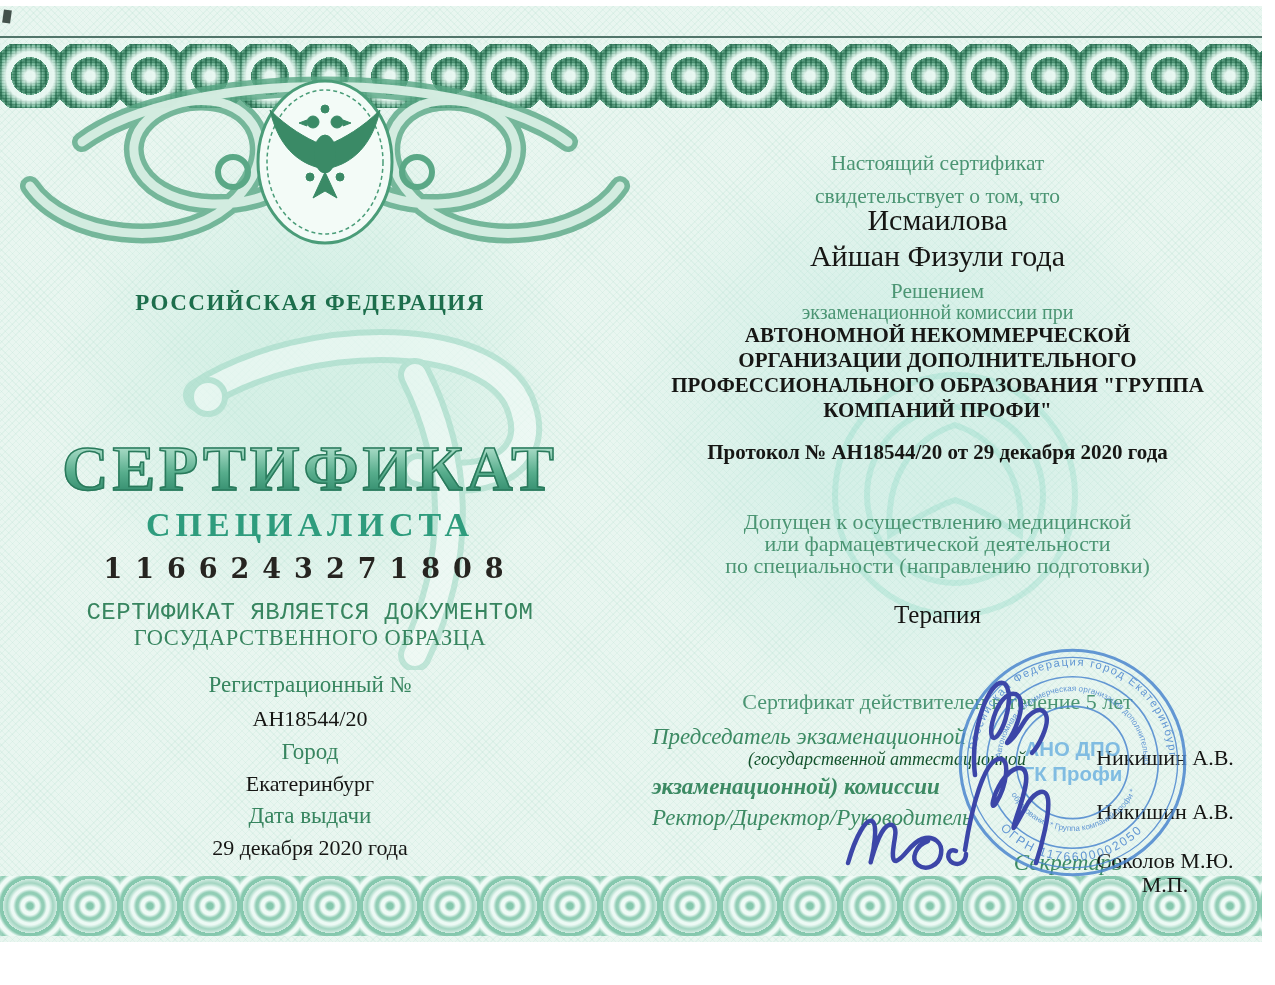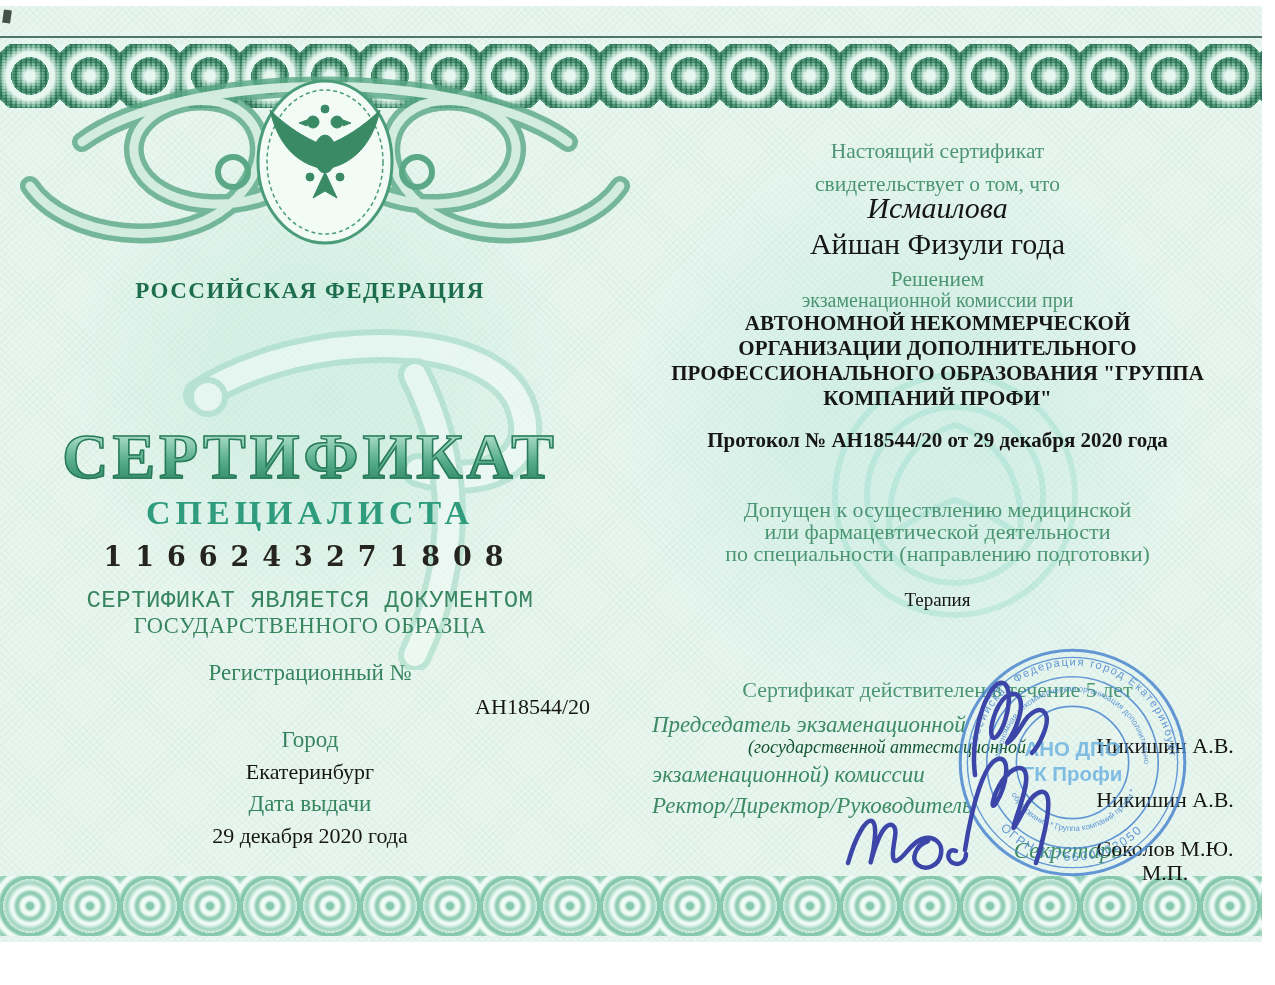--- a/index.html
+++ b/index.html
@@ -20,21 +20,21 @@
           repeating-linear-gradient(90deg, rgba(21,92,62,.5) 0 2px, transparent 2px 5px),
           repeating-linear-gradient(0deg, rgba(21,92,62,.35) 0 1px, transparent 1px 3px);
         background-size:60px 64px, auto, auto;}
   .bottom-band{position:absolute;left:0;top:876px;width:1262px;height:60px;
         background-color:#cfeae0;
         background-image:
           repeating-radial-gradient(circle at 30px 30px, rgba(126,196,168,.9) 0 3px, rgba(240,251,247,.95) 6px 9px, rgba(126,196,168,.75) 12px 14px, rgba(240,251,247,.9) 17px 19px, rgba(126,196,168,.55) 23px, transparent 27px),
           repeating-linear-gradient(90deg, rgba(255,255,255,.85) 0 2px, transparent 2px 60px);
         background-size:60px 60px, auto;}
   .corner-mark{position:absolute;left:3px;top:10px;width:8px;height:13px;background:#43514b;transform:rotate(8deg);}
-  .abs{position:absolute;left:0;right:0;text-align:center;white-space:nowrap;}
+  .abs{position:absolute;left:0;right:0;text-align:center;white-space:nowrap;margin-top:12px;}
   .col{position:absolute;top:0;}
   #left{left:30px;width:560px;}
   #right{left:645px;width:585px;}
   #sigl{left:652px;width:470px;}
   #sign{left:1080px;width:170px;}
   .green{color:#37855f;}
   .green-lt{color:#4b9573;}
   .black{color:#161614;}
   .title-big{font-size:64px;font-weight:bold;letter-spacing:4px;
         background:linear-gradient(180deg,#c2ead9 10%,#57ad8c 55%,#2a8466 90%);
@@ -101,50 +101,50 @@
   </svg>
 
   <div id="left" class="col">
     <div class="abs green" style="top:278px;font-size:23px;font-weight:bold;letter-spacing:1.5px;color:#1d6e4c;">РОССИЙСКАЯ ФЕДЕРАЦИЯ</div>
     <div class="abs title-big" style="top:420px;">СЕРТИФИКАТ</div>
     <div class="abs" style="top:494px;font-size:34px;font-weight:bold;letter-spacing:5px;color:#2e9c7d;">СПЕЦИАЛИСТА</div>
     <div class="abs" style="top:541px;font-size:27px;font-weight:bold;letter-spacing:13px;color:#262420;font-family:'DejaVu Serif',serif;">1166243271808</div>
     <div class="abs green" style="top:587px;font-size:24px;letter-spacing:.5px;font-family:Liberation Mono, monospace;">СЕРТИФИКАТ ЯВЛЯЕТСЯ ДОКУМЕНТОМ</div>
     <div class="abs green" style="top:613px;font-size:22.5px;letter-spacing:.5px;">ГОСУДАРСТВЕННОГО ОБРАЗЦА</div>
     <div class="abs green" style="top:660px;font-size:23px;">Регистрационный №</div>
-    <div class="abs black" style="top:694px;font-size:22px;text-align:right;">АН18544/20</div>
+    <div class="abs black" style="top:694px;font-size:22px;">АН18544/20</div>
     <div class="abs green" style="top:727px;font-size:23px;">Город</div>
     <div class="abs black" style="top:759px;font-size:22px;">Екатеринбург</div>
     <div class="abs green" style="top:791px;font-size:23px;">Дата выдачи</div>
     <div class="abs black" style="top:823px;font-size:22px;">29 декабря 2020 года</div>
   </div>
 
   <div id="right" class="col">
     <div class="abs green-lt" style="top:139px;font-size:21.5px;">Настоящий сертификат</div>
     <div class="abs green-lt" style="top:172px;font-size:21.5px;">свидетельствует о том, что</div>
-    <div class="abs black" style="top:191px;font-size:30px;font-style:italic;">Исмаилова</div>
+    <div class="abs black" style="top:191px;font-size:30px;">Исмаилова</div>
     <div class="abs black" style="top:227px;font-size:30px;">Айшан Физули года</div>
     <div class="abs green-lt" style="top:267px;font-size:21.5px;">Решением</div>
     <div class="abs green-lt" style="top:289px;font-size:20px;">экзаменационной комиссии при</div>
     <div class="abs black" style="top:311px;font-size:21px;font-weight:600;">АВТОНОМНОЙ НЕКОММЕРЧЕСКОЙ</div>
     <div class="abs black" style="top:336px;font-size:21px;font-weight:600;">ОРГАНИЗАЦИИ ДОПОЛНИТЕЛЬНОГО</div>
     <div class="abs black" style="top:361px;font-size:21px;font-weight:600;">ПРОФЕССИОНАЛЬНОГО ОБРАЗОВАНИЯ "ГРУППА</div>
     <div class="abs black" style="top:386px;font-size:21px;font-weight:600;">КОМПАНИЙ ПРОФИ"</div>
     <div class="abs black" style="top:428px;font-size:21px;font-weight:bold;">Протокол № АН18544/20 от 29 декабря 2020 года</div>
     <div class="abs green-lt" style="top:497px;font-size:22px;">Допущен к осуществлению медицинской</div>
     <div class="abs green-lt" style="top:519px;font-size:22px;">или фармацевтической деятельности</div>
     <div class="abs green-lt" style="top:541px;font-size:22px;">по специальности (направлению подготовки)</div>
-    <div class="abs black" style="top:589px;font-size:19px;">Терапия</div>
+    <div class="abs black" style="top:589px;font-size:25px;">Терапия</div>
     <div class="abs green-lt" style="top:677px;font-size:22px;">Сертификат действителен в течение 5 лет</div>
   </div>
 
   <div id="sigl" class="col">
     <div class="abs" style="text-align:left;top:712px;font-size:23px;font-style:italic;color:#3c8a63;">Председатель экзаменационной</div>
     <div class="abs" style="text-align:center;top:737px;font-size:18px;font-style:italic;color:#14532d;">(государственной аттестационной</div>
-    <div class="abs" style="text-align:left;top:762px;font-size:23px;font-style:italic;color:#3c8a63;">экзаменационной) комиссии</div>
+    <div class="abs" style="text-align:left;top:762px;font-size:23px;font-style:italic;color:#3c8a63;font-weight:bold;">экзаменационной) комиссии</div>
     <div class="abs" style="text-align:left;top:793px;font-size:23px;font-style:italic;color:#3c8a63;">Ректор/Директор/Руководитель</div>
     <div class="abs" style="text-align:right;top:838px;font-size:23px;font-style:italic;color:#3c8a63;">Секретарь</div>
   </div>
 
   <div id="sign" class="col">
     <div class="abs black" style="top:733px;font-size:22px;">Никишин А.В.</div>
     <div class="abs black" style="top:787px;font-size:22px;">Никишин А.В.</div>
     <div class="abs black" style="top:836px;font-size:22px;">Соколов М.Ю.</div>
     <div class="abs black" style="top:860px;font-size:22px;">М.П.</div>
   </div>

